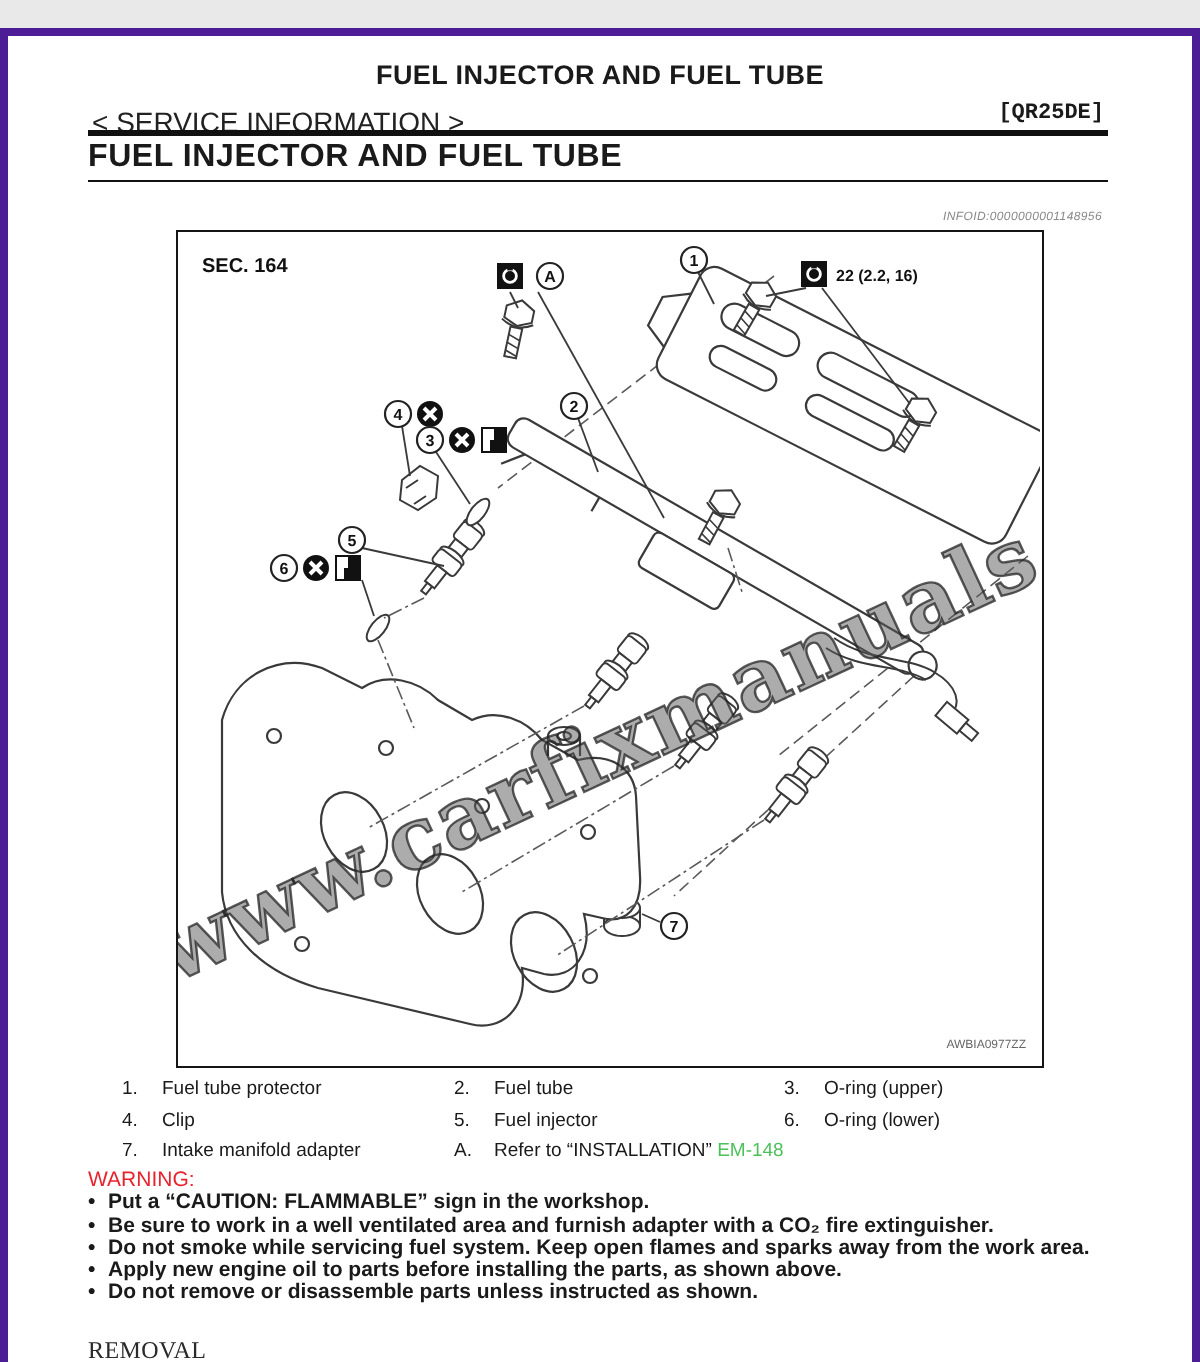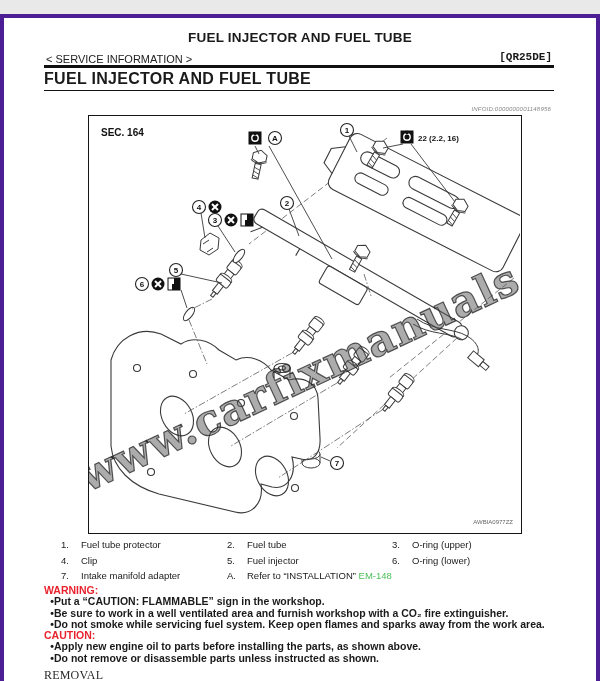--- a/index.html
+++ b/index.html
@@ -1,21 +1,21 @@
 <!DOCTYPE html>
 <html><head>
 <meta charset="utf-8">
 <style>
   html,body{margin:0;padding:0;background:#e9e9e9;}
   .page{position:relative;width:600px;height:681px;margin:14px auto;background:#fff;
         overflow:hidden;font-family:"Liberation Sans",sans-serif;color:#1a1a1a;
         border:4px solid #4c1d95;box-sizing:border-box;}
   .hdr-title{position:absolute;top:12px;left:0;width:100%;text-align:center;
              font-size:13.5px;font-weight:bold;letter-spacing:.2px;}
-  .svc-info{position:absolute;top:35px;left:42px;font-size:11px;color:#222;}
+  .svc-info{position:absolute;top:35px;left:42px;font-size:14px;color:#222;}
   .engine-code{position:absolute;top:33px;right:44px;font-size:11px;font-weight:bold;font-family:Liberation Mono, monospace;}
   .rule-thick{position:absolute;top:47px;left:40px;right:42px;height:2.5px;background:#111;}
   .sec-heading{position:absolute;top:52px;left:40px;font-size:16px;font-weight:bold;letter-spacing:.3px;}
   .rule-thin{position:absolute;top:71.5px;left:40px;right:42px;height:1px;background:#111;}
   .sub-heading{position:absolute;top:78px;left:40px;font-size:13px;color:#2a2a2a;}
   .infoid{position:absolute;top:88px;right:45px;font-size:6px;font-style:italic;color:#888;letter-spacing:.2px;}
   .diagram{position:absolute;left:84px;top:97px;width:434px;height:419px;
            border:1.5px solid #151515;box-sizing:border-box;overflow:hidden;}
   .diagram svg{position:absolute;left:0;top:0;}
   .watermark{position:absolute;left:-8px;top:338px;width:540px;
@@ -27,22 +27,22 @@
   .co-num{font:700 8px "Liberation Sans",sans-serif;fill:#111;text-anchor:middle;}
   .sec-label{font:700 10px "Liberation Sans",sans-serif;fill:#111;}
   .torque-text{font:700 8px "Liberation Sans",sans-serif;fill:#111;}
   .img-code{font:400 6px "Liberation Sans",sans-serif;fill:#666;text-anchor:end;}
   .parts{position:absolute;top:521px;left:40px;right:40px;font-size:9.5px;color:#1a1a1a;}
   .parts-row{display:grid;grid-template-columns:166px 165px auto;padding-left:17px;margin-bottom:4.5px;}
   .part-cell{display:flex;}
   .part-num{width:20px;flex:0 0 20px;}
   a.green-link{color:#4cc05a;cursor:pointer;}
   .warn-block{position:absolute;left:40px;right:36px;font-size:10.5px;line-height:11.3px;}
-  .warn-title{color:#e8232d;font-weight:bold;}
-  .warn-item{font-weight:bold;display:flex;text-align:right;}
+  .warn-title{color:#e8232d;font-weight:normal;}
+  .warn-item{font-weight:bold;display:flex;}
   .warn-item::before{content:"•";flex:0 0 10px;}
   .removal-h{position:absolute;top:650px;left:40px;font-size:12px;color:#2a2a2a;letter-spacing:.2px;font-family:Liberation Serif, serif;}
   .step-line{position:absolute;top:669px;left:40px;right:36px;font-size:10.5px;display:flex;}
   .step-num{flex:0 0 20px;}
 </style>
 </head>
 <body>
 
 <div class="page">
 
@@ -272,23 +272,22 @@
           <span class="part-num">A.</span>
           <span><span>Refer to “INSTALLATION” </span><a class="green-link">EM-148</a></span>
         </div>
       <div class="part-cell"></div>
     </div>
   </div>
 
   <div class="warn-block" style="top:567px;">
     <div class="warn-title">WARNING:</div>
     <div class="warn-item">Put a “CAUTION: FLAMMABLE” sign in the workshop.</div>
-    <div class="warn-item">Be sure to work in a well ventilated area and furnish workshop with a CO₂ fire extinguisher.</div>
+    <div class="warn-item">Be sure to work in a well ventilated area and furnish adapter with a CO₂ fire extinguisher.</div>
     <div class="warn-item">Do not smoke while servicing fuel system. Keep open flames and sparks away from the work area.</div>
-    <div class="warn-title">CAUTION:</div>
     <div class="warn-item">Apply new engine oil to parts before installing the parts, as shown above.</div>
     <div class="warn-item">Do not remove or disassemble parts unless instructed as shown.</div>
   </div>
 
   <div class="removal-h">REMOVAL</div>
   <div class="step-line">
     <span class="step-num">1.</span>
   </div>
 
 </div>

